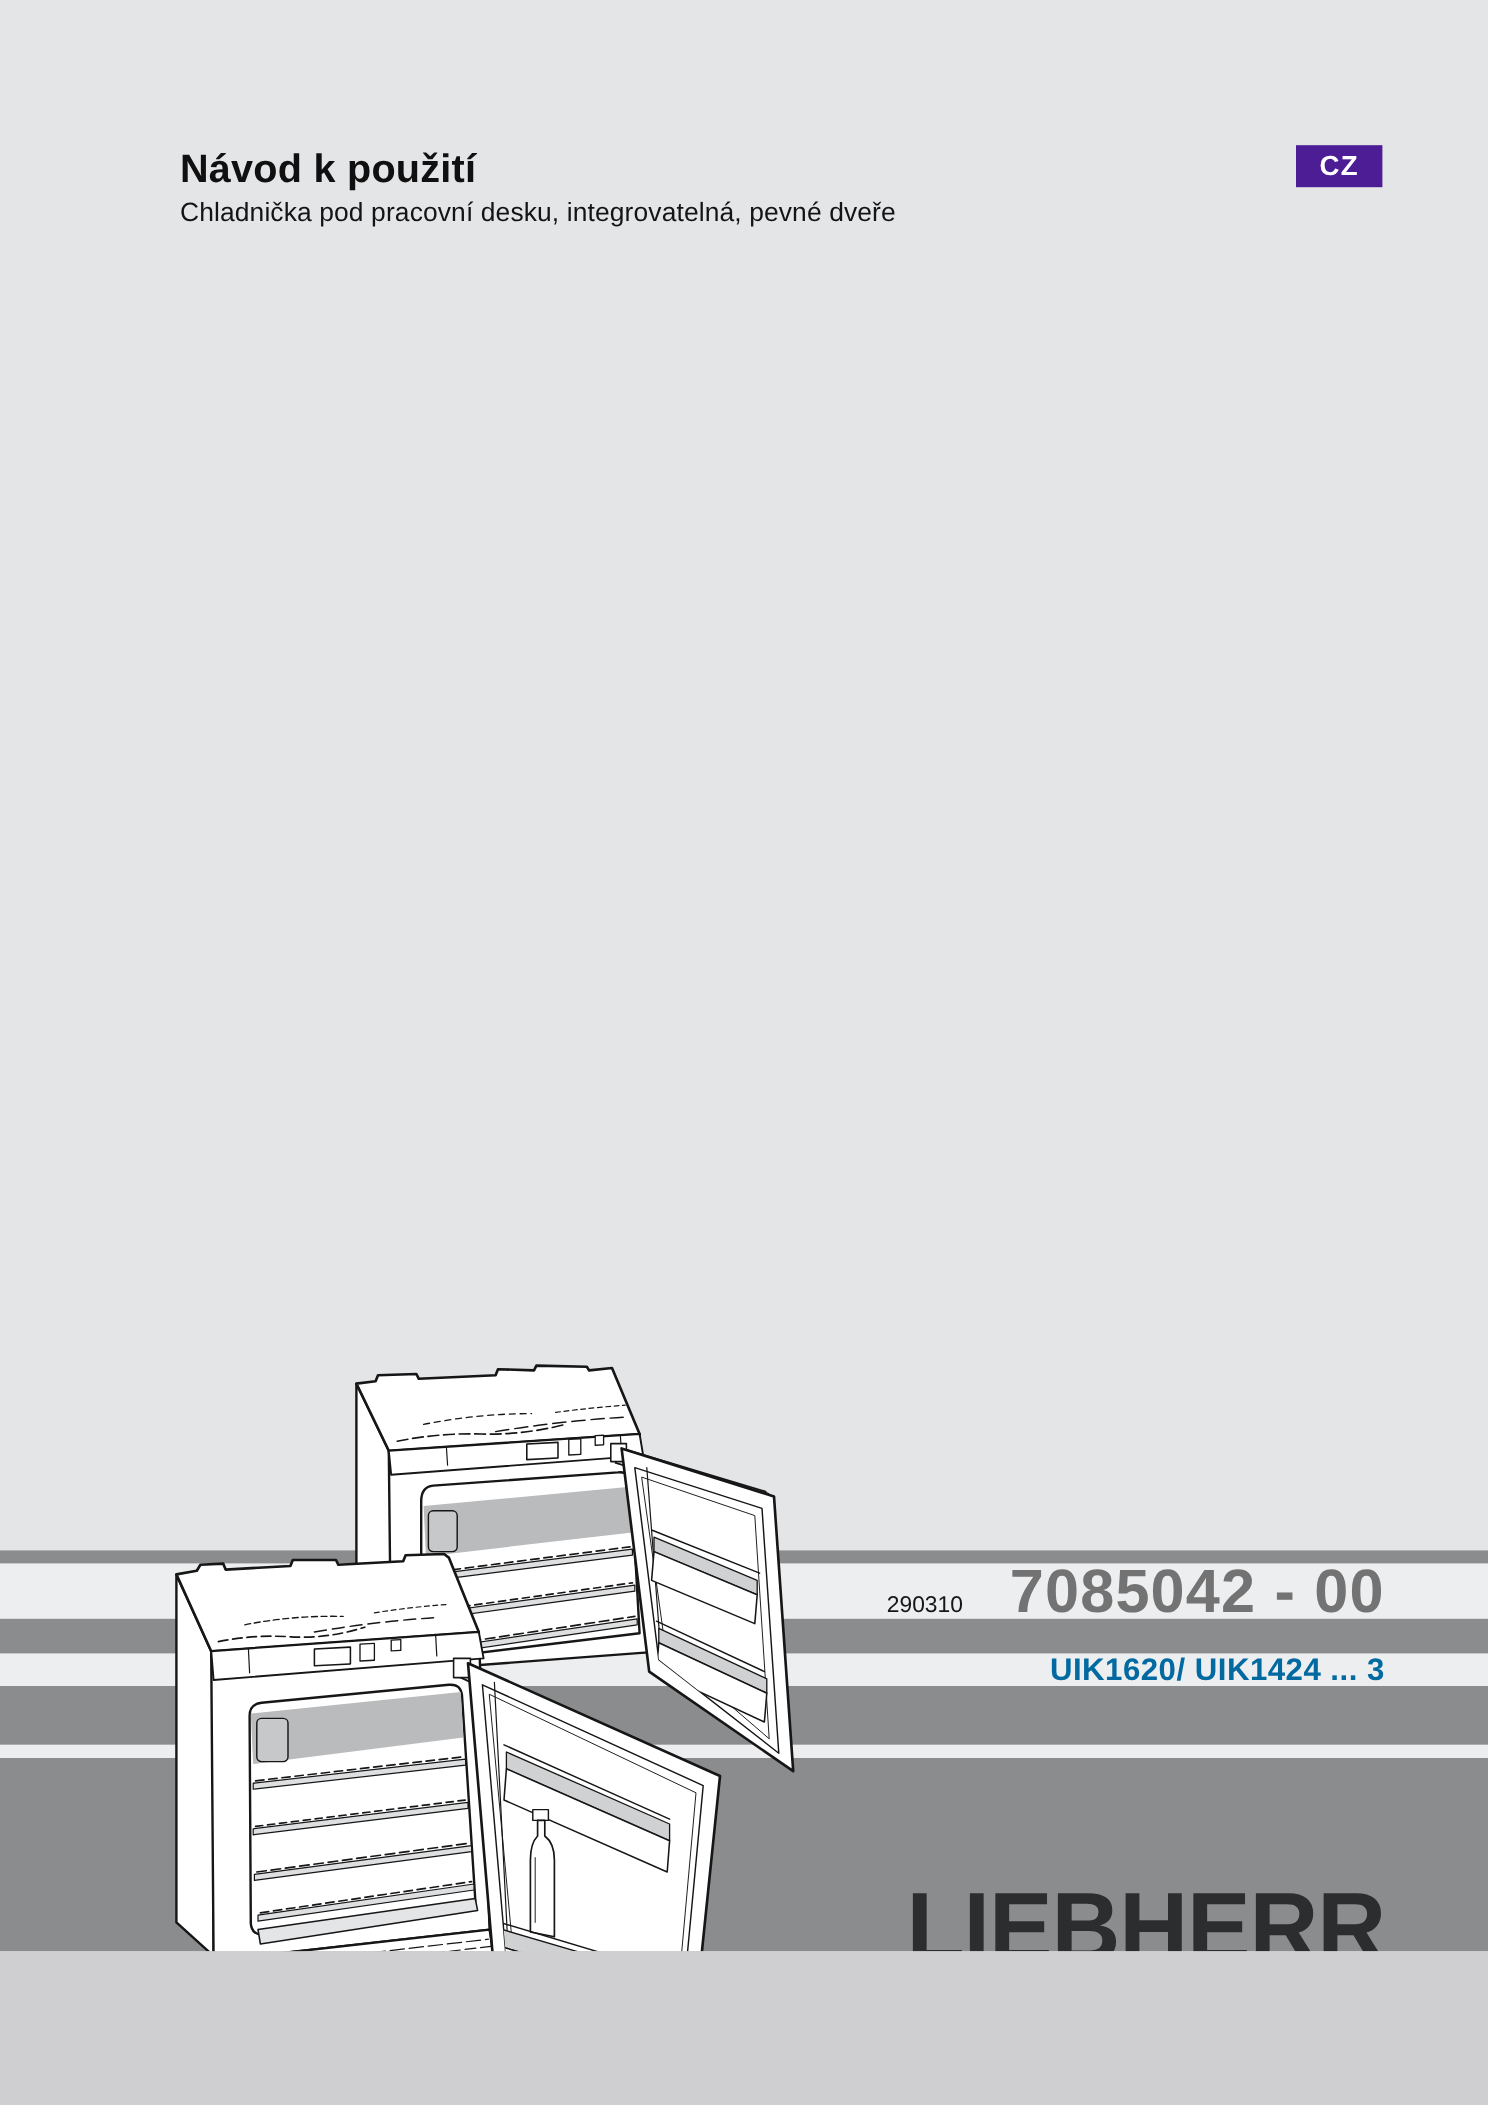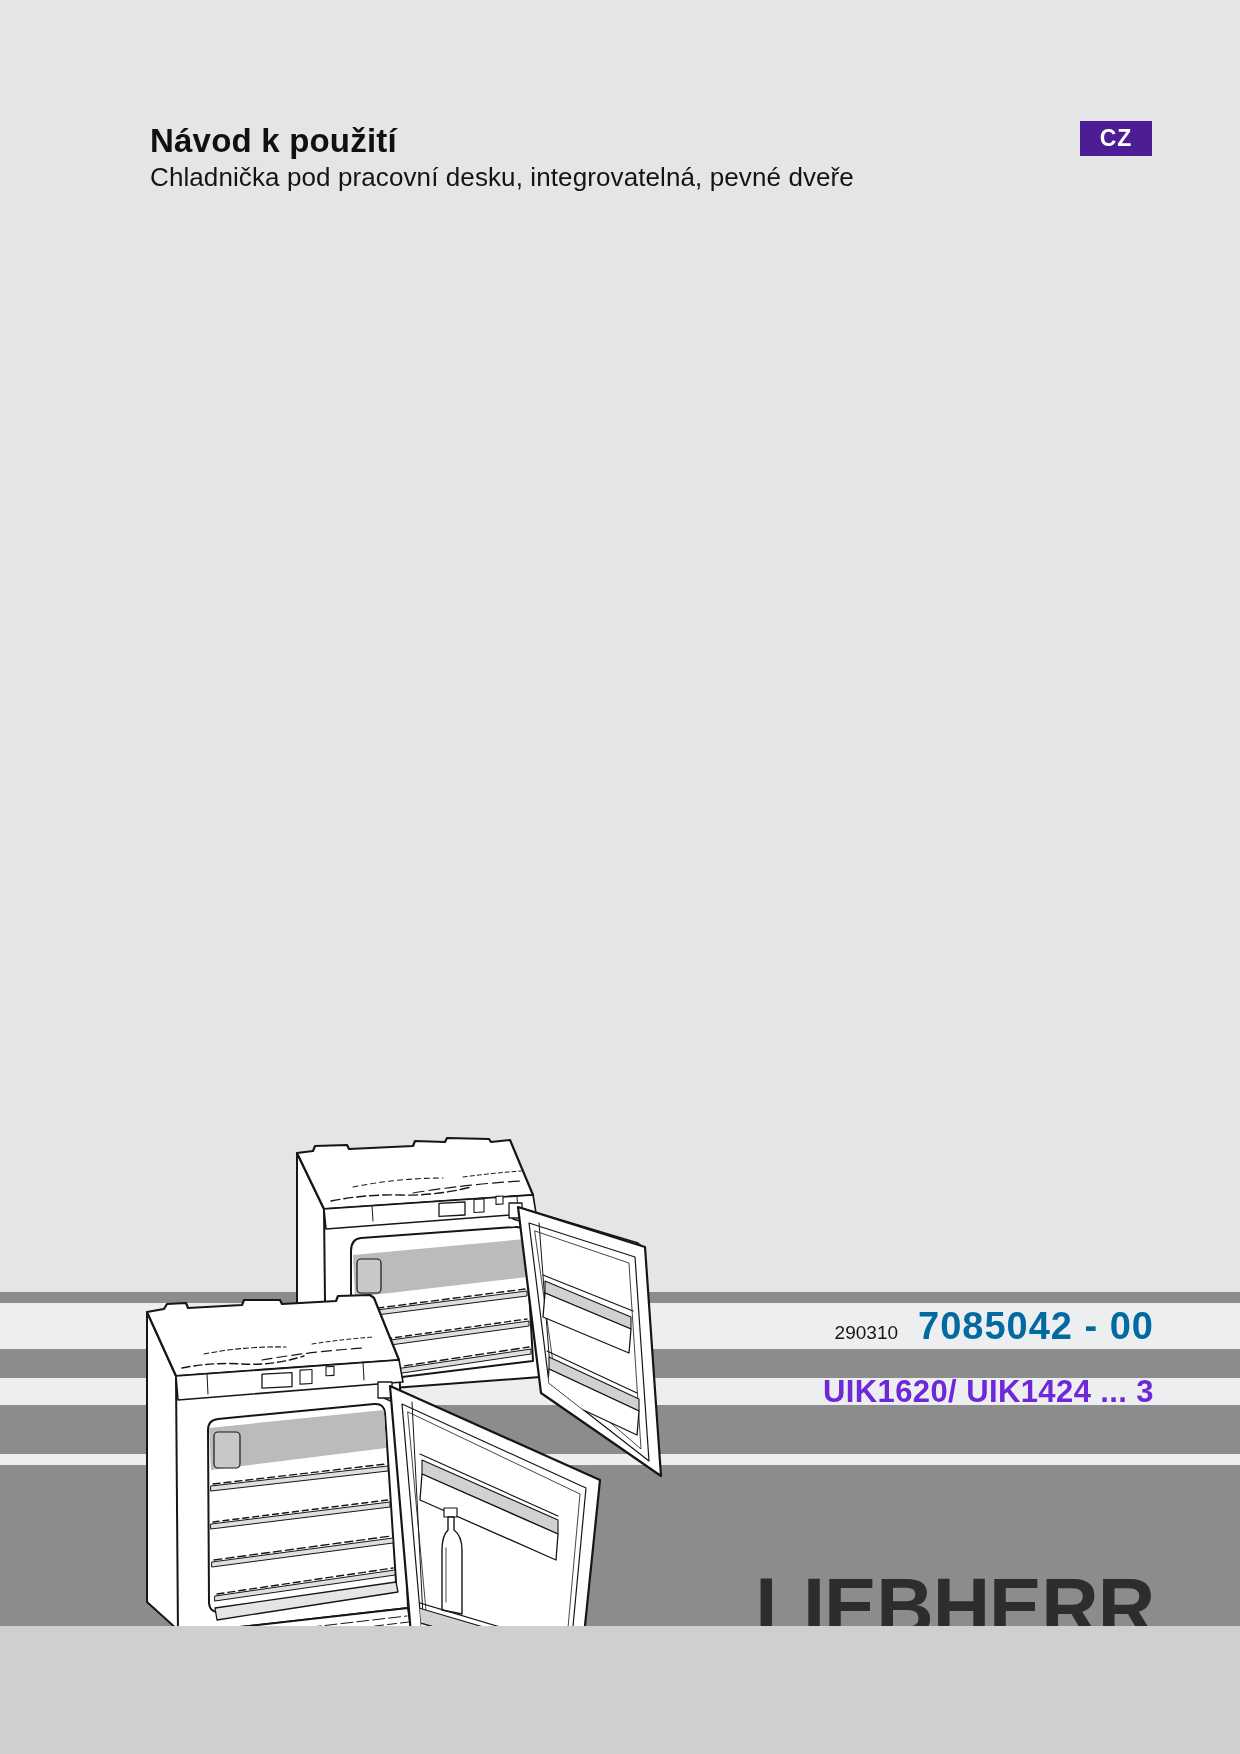--- a/index.html
+++ b/index.html
@@ -11,21 +11,21 @@
     font-family:"Liberation Sans", sans-serif;
     color:#111;
   }
   
   .title-block{position:absolute;left:150px;top:122px;}
   .doc-title{
     margin:0;font-size:33px;font-weight:bold;line-height:38px;
     letter-spacing:0.2px;color:#101010;
   }
   .doc-subtitle{
-    margin:4px 0 0 0;font-size:26px;font-weight:normal;line-height:26px;
+    margin:4px 0 0 0;font-size:22px;font-weight:normal;line-height:26px;
     color:#141414;letter-spacing:0.1px;
   }
   .lang-badge{
     position:absolute;left:1080px;top:121px;width:72px;height:35px;
     background:#4c1d95;color:#ffffff;
     display:flex;align-items:center;justify-content:center;
     font-size:23px;font-weight:bold;letter-spacing:1px;
   }
   
   .stripe{position:absolute;left:0;width:1240px;}
@@ -38,24 +38,24 @@
   .stripe-5{top:1405px;height:49px;}
   .stripe-6{top:1454px;height:11px;}
   .stripe-7{top:1465px;height:230px;}
   .stripe-8{top:1695px;height:59px;background:#e9eaec;}
   
   .code-row{
     position:absolute;right:86px;top:1303px;height:46px;
     display:flex;align-items:baseline;white-space:nowrap;
   }
   .print-code{font-size:19px;line-height:42px;color:#161616;margin-right:20px;}
-  .doc-number{font-size:38px;line-height:46px;font-weight:bold;color:#0369a1;letter-spacing:1px;}
+  .doc-number{font-size:51px;line-height:46px;font-weight:bold;color:#737373;letter-spacing:1px;margin-left:19px;}
   .model-row{
     position:absolute;right:86px;top:1378px;height:27px;
-    font-size:31px;line-height:27px;font-weight:bold;color:#6d28d9;
+    font-size:26px;line-height:27px;font-weight:bold;color:#0369a1;
     letter-spacing:0.4px;white-space:nowrap;text-align:right;
   }
   
   .brand-logo{
     position:absolute;right:86px;top:1566px;
     font-size:82px;line-height:1;font-weight:bold;
     letter-spacing:-1px;color:#2c2d2e;
     transform:scaleX(0.97);transform-origin:right center;
     white-space:nowrap;
   }

